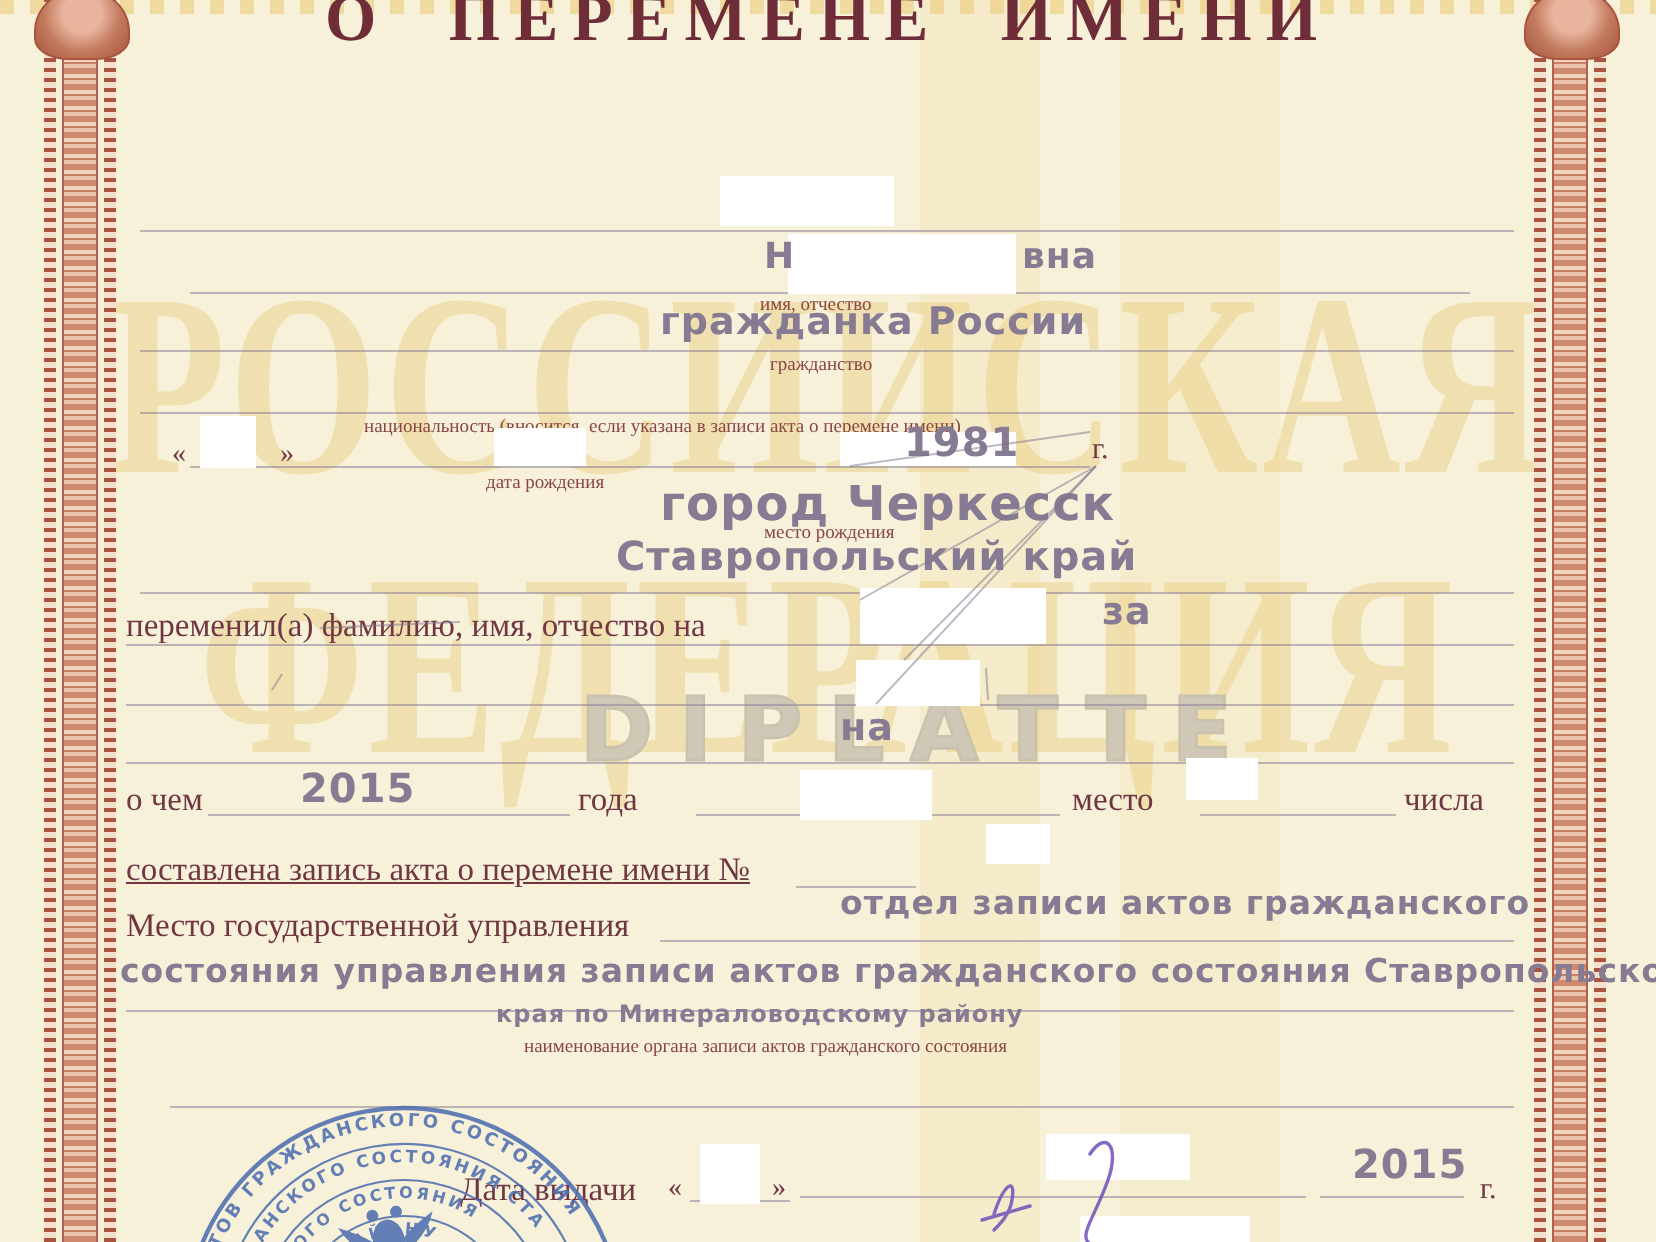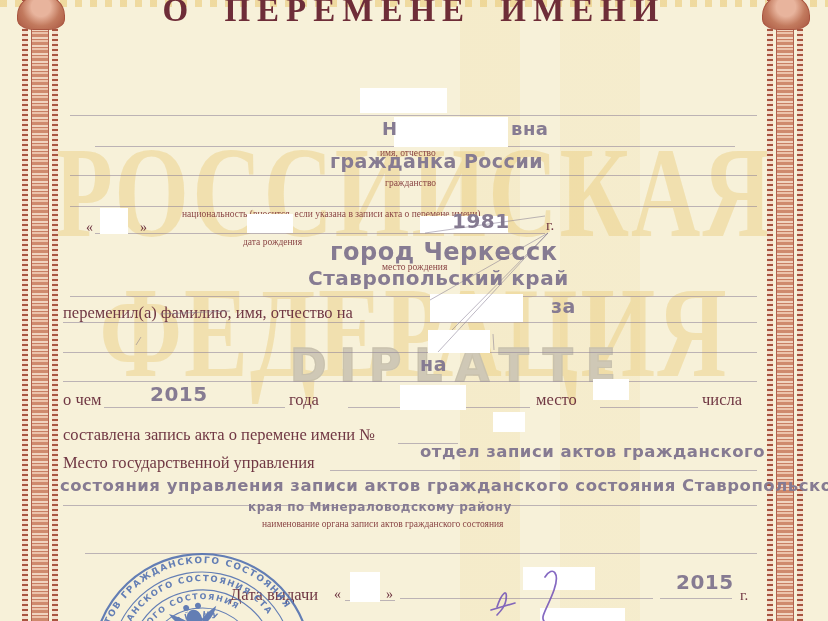--- a/index.html
+++ b/index.html
@@ -116,21 +116,21 @@
   <div class="cap" style="left:262px;top:519px;">наименование органа записи актов гражданского состояния</div>
 
   <span class="q" style="left:86px;top:220px;">«</span>
   <span class="q" style="left:140px;top:220px;">»</span>
   <span class="pp" style="left:546px;top:217px;font-size:15px;">г.</span>
   <div class="pp" style="left:63px;top:303px;">переменил(а) фамилию, имя, отчество на</div>
   <span class="pp" style="left:63px;top:390px;">о чем</span>
   <span class="pp" style="left:289px;top:390px;">года</span>
   <span class="pp" style="left:536px;top:390px;">место</span>
   <span class="pp" style="left:702px;top:390px;">числа</span>
-  <div class="pp" style="left:63px;top:425px;">составлена запись акта о перемене имени №</div>
+  <div class="pp" style="left:63px;top:425px;text-decoration:underline;">составлена запись акта о перемене имени №</div>
   <div class="pp" style="left:63px;top:453px;">Место государственной управления</div>
   <span class="pp" style="left:230px;top:585px;">Дата выдачи</span>
   <span class="q" style="left:334px;top:587px;">«</span>
   <span class="q" style="left:386px;top:587px;">»</span>
   <span class="pp" style="left:740px;top:587px;font-size:15px;">г.</span>
 
   <div class="rb" style="left:360px;top:88px;width:87px;height:25px;"></div>
   <div class="rb" style="left:394px;top:117px;width:114px;height:30px;"></div>
   <div class="rb" style="left:100px;top:208px;width:28px;height:26px;"></div>
   <div class="rb" style="left:247px;top:214px;width:46px;height:19px;"></div>

